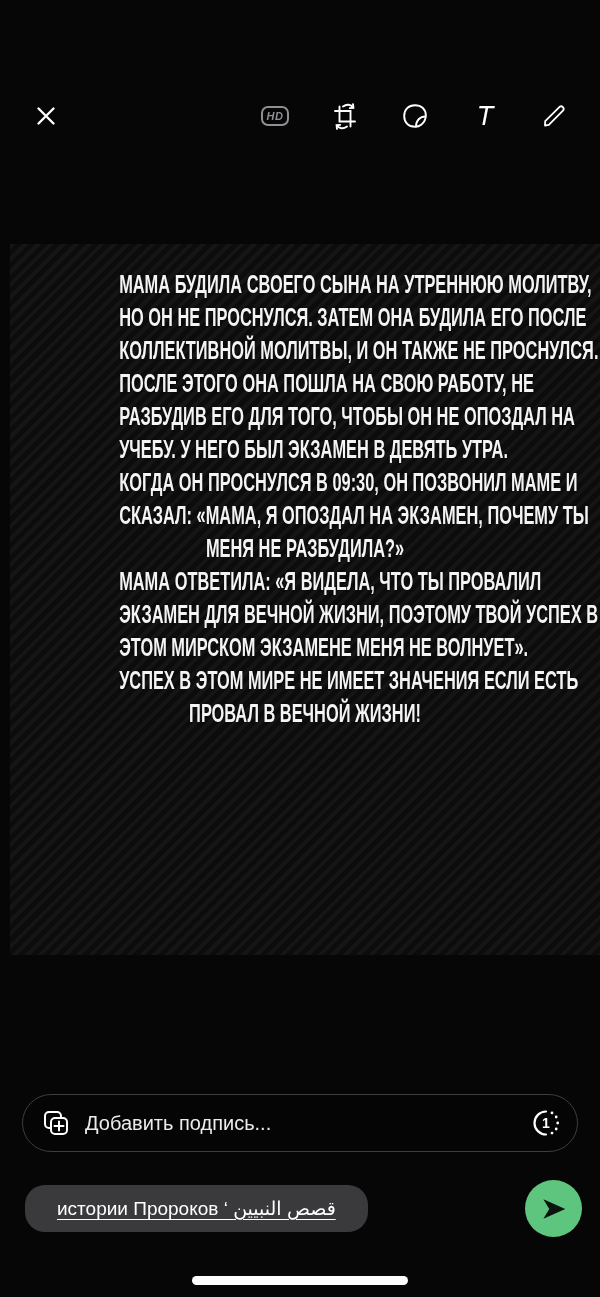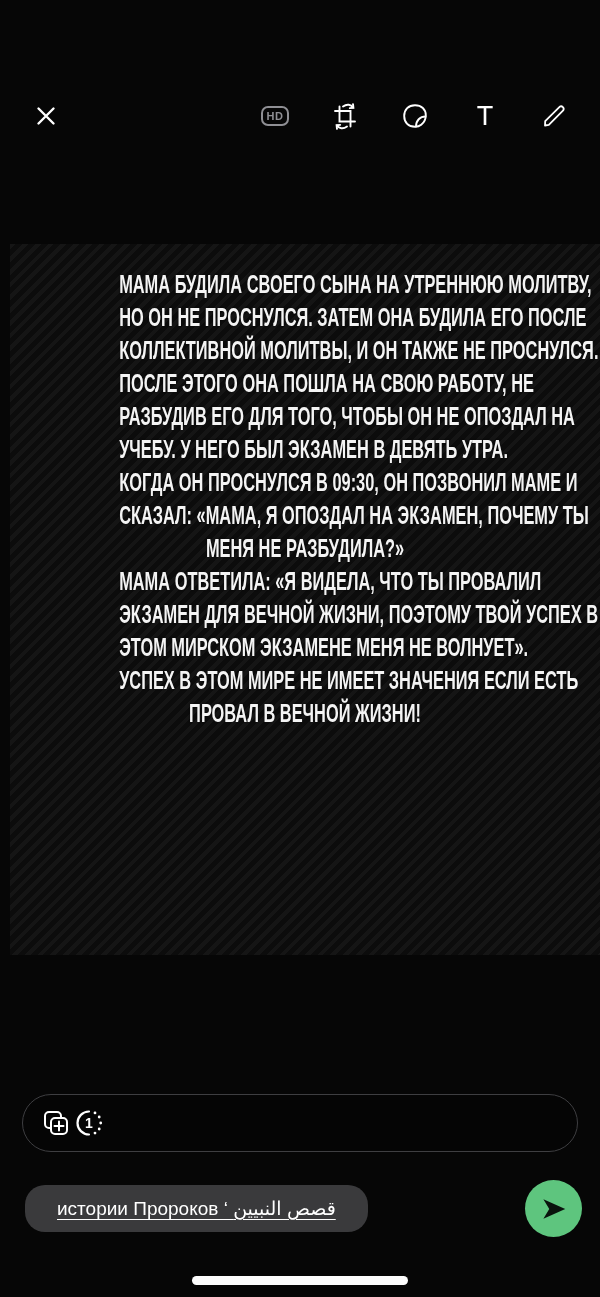--- a/index.html
+++ b/index.html
@@ -3,21 +3,21 @@
 <meta charset="utf-8">
 <style>
   html,body{margin:0;padding:0;background:#000;}
   .screen{
     position:relative;width:600px;height:1297px;overflow:hidden;
     background:#060606;font-family:"Liberation Sans",sans-serif;
     -webkit-font-smoothing:antialiased;
   }
   
   .toolbar{position:absolute;top:90px;left:0;width:600px;height:52px;}
-  .tb-btn{position:absolute;top:0;height:52px;display:flex;align-items:center;justify-content:center;cursor:pointer;}
+  .tb-btn{position:absolute;top:0;height:52px;display:flex;align-items:center;justify-content:center;cursor:pointer;font-style:italic;}
   .close-btn{left:28px;width:36px;}
   .hd-btn{left:255px;width:40px;}
   .crop-btn{left:325px;width:40px;}
   .sticker-btn{left:395px;width:40px;}
   .text-btn{left:465px;width:40px;color:#fff;font-size:27px;font-weight:500;}
   .pen-btn{left:534px;width:40px;}
   .hd-box{
     border:2px solid #8f8f94;border-radius:7px;color:#8f8f94;
     font-size:11px;font-weight:700;padding:2px 4px;letter-spacing:.5px;line-height:12px;
   }
@@ -138,20 +138,21 @@
   </div>
 
   <div class="caption-bar">
     <span>
       <svg width="32" height="32" viewBox="0 0 32 32" fill="none">
         <rect x="5" y="5" width="16" height="16" rx="4" stroke="#fff" stroke-width="2"></rect>
         <rect x="11" y="11" width="16" height="16" rx="4" fill="#050505" stroke="#fff" stroke-width="2"></rect>
         <path d="M19 14.5 V23.5 M14.5 19 H23.5" stroke="#fff" stroke-width="2" stroke-linecap="round"></path>
       </svg>
     </span>
+    <span class="caption-placeholder">Добавить подпись...</span>
     <span>
       <svg width="34" height="34" viewBox="0 0 34 34">
         <path d="M17 5.5 A11.5 11.5 0 0 0 17 28.5" stroke="#fff" stroke-width="2.2" fill="none" stroke-linecap="round"></path>
         <circle cx="23" cy="6.9" r="1.4" fill="#fff"></circle>
         <circle cx="27.2" cy="11" r="1.4" fill="#fff"></circle>
         <circle cx="28.7" cy="17" r="1.4" fill="#fff"></circle>
         <circle cx="27.2" cy="23" r="1.4" fill="#fff"></circle>
         <circle cx="23" cy="27.1" r="1.4" fill="#fff"></circle>
         <text x="17" y="22" text-anchor="middle" font-family="Liberation Sans, sans-serif" font-size="14" font-weight="700" fill="#fff">1</text>
       </svg>

